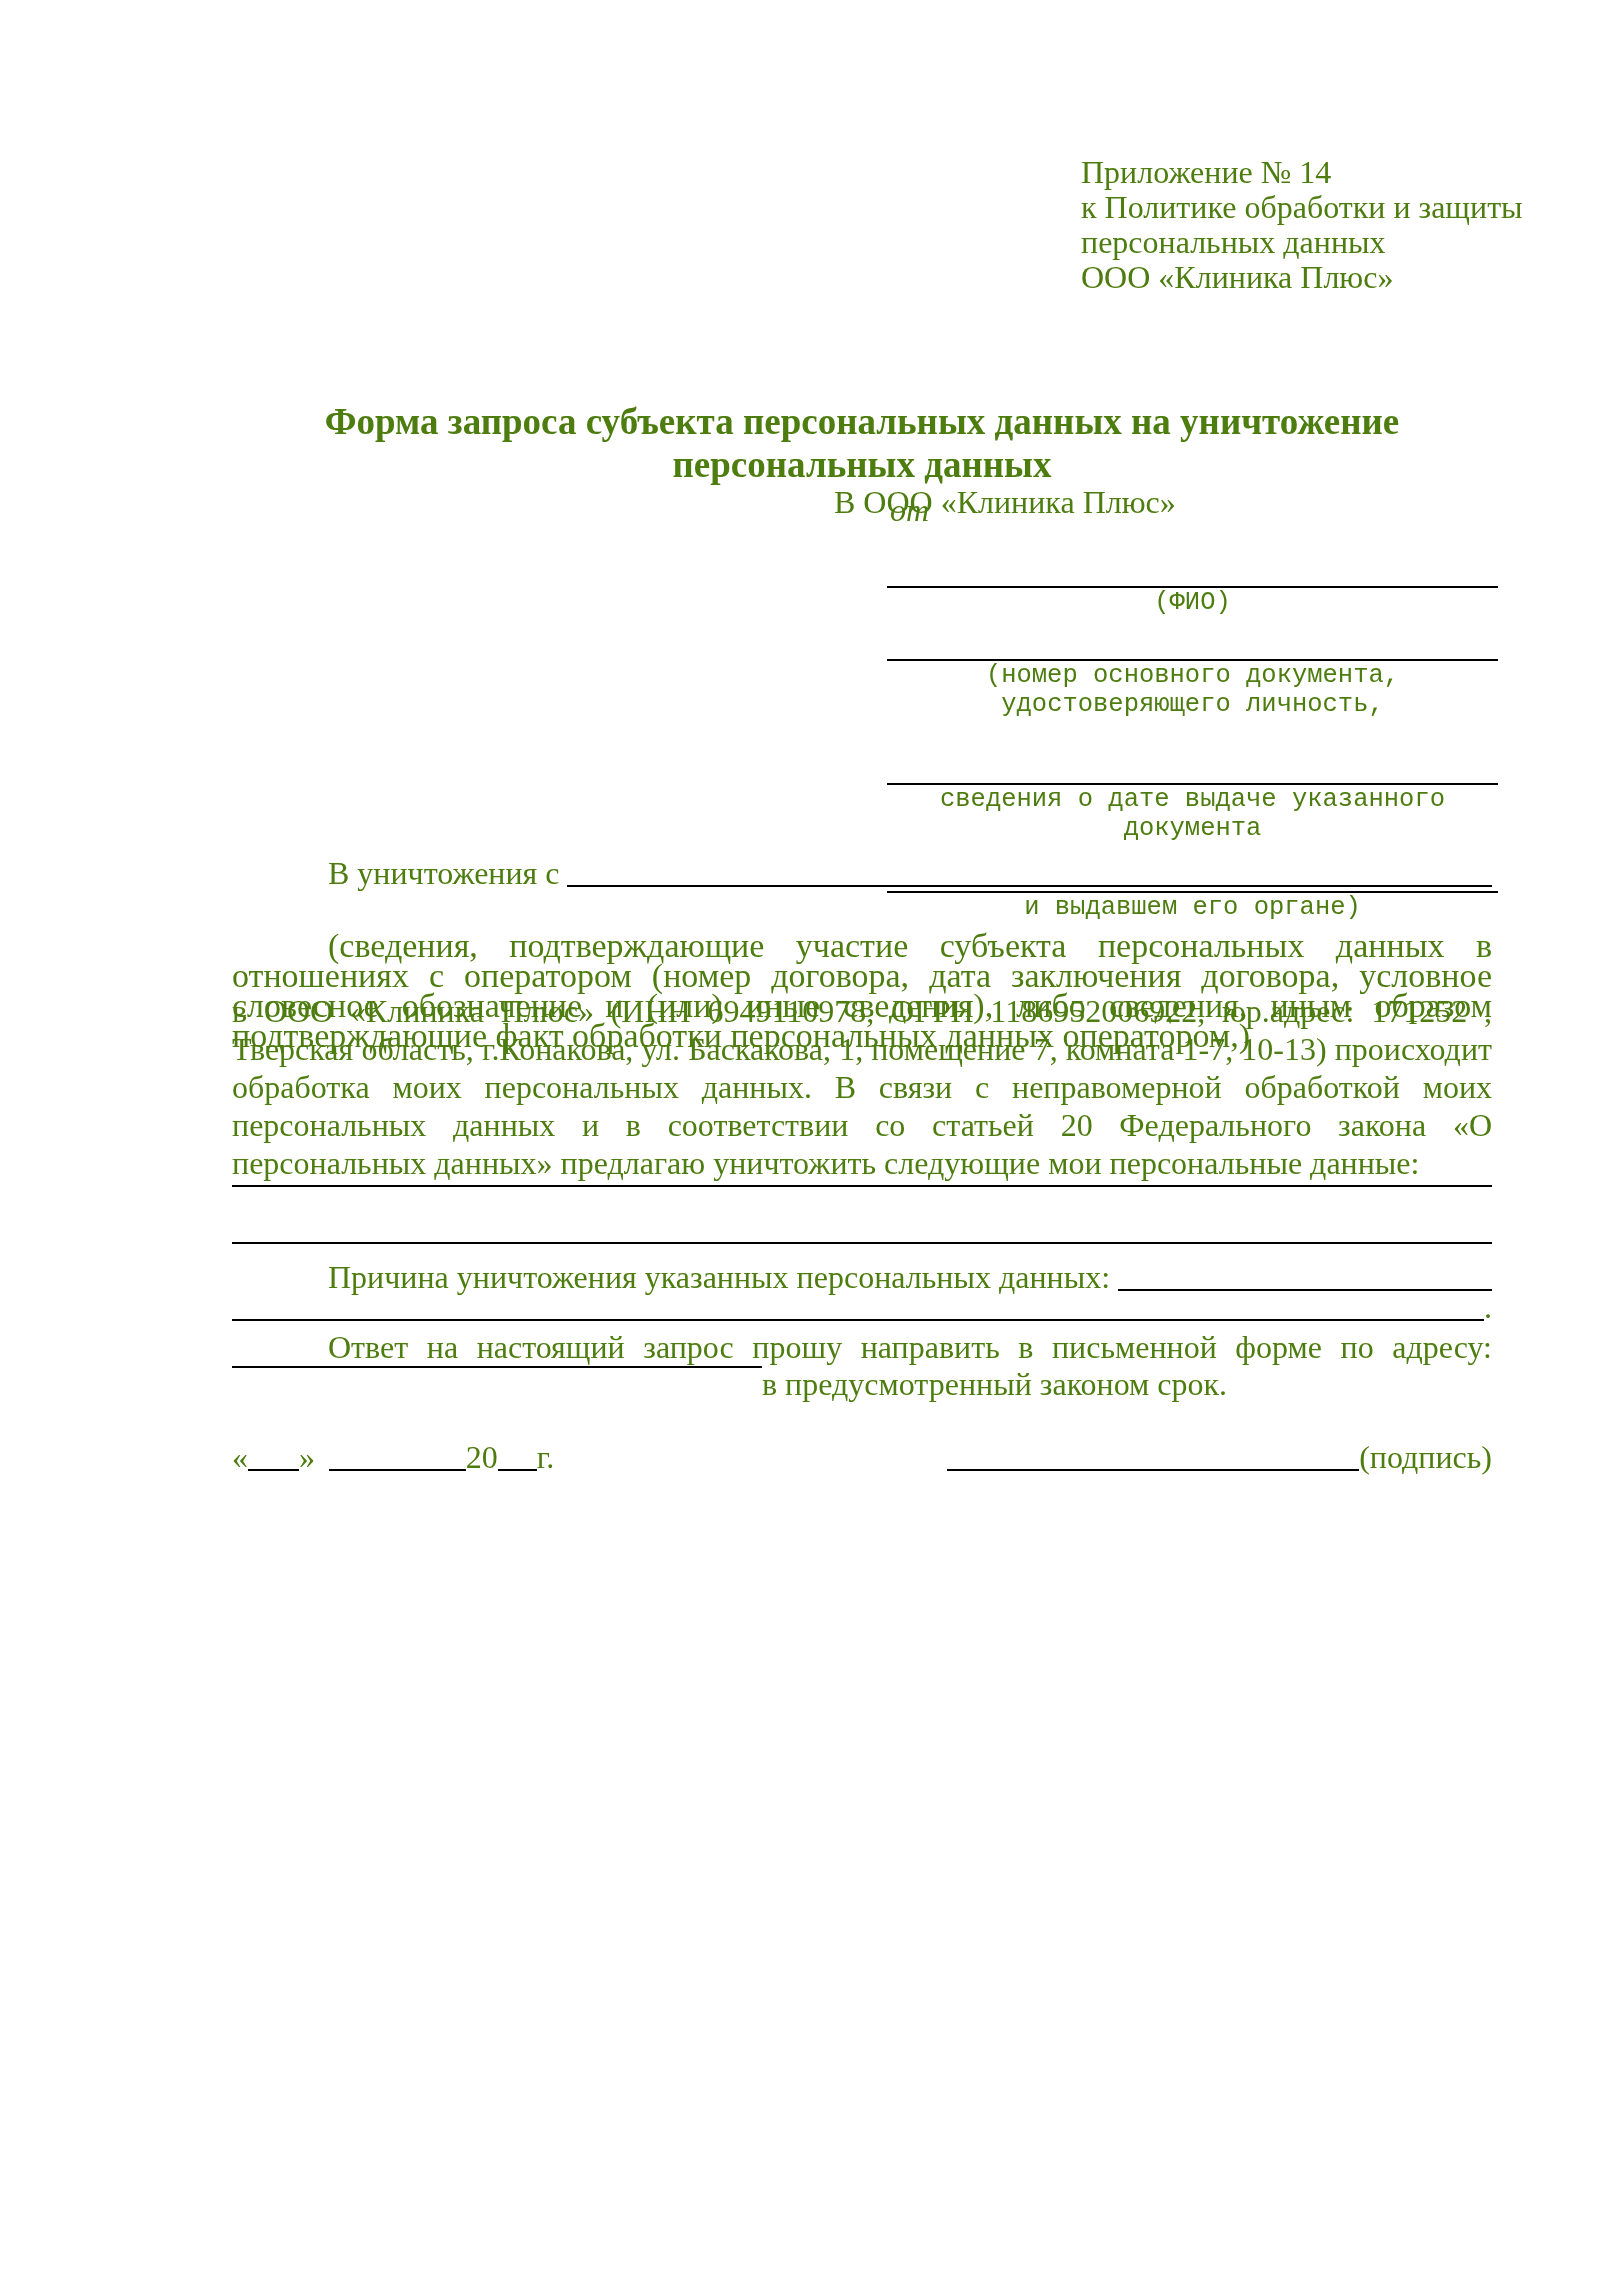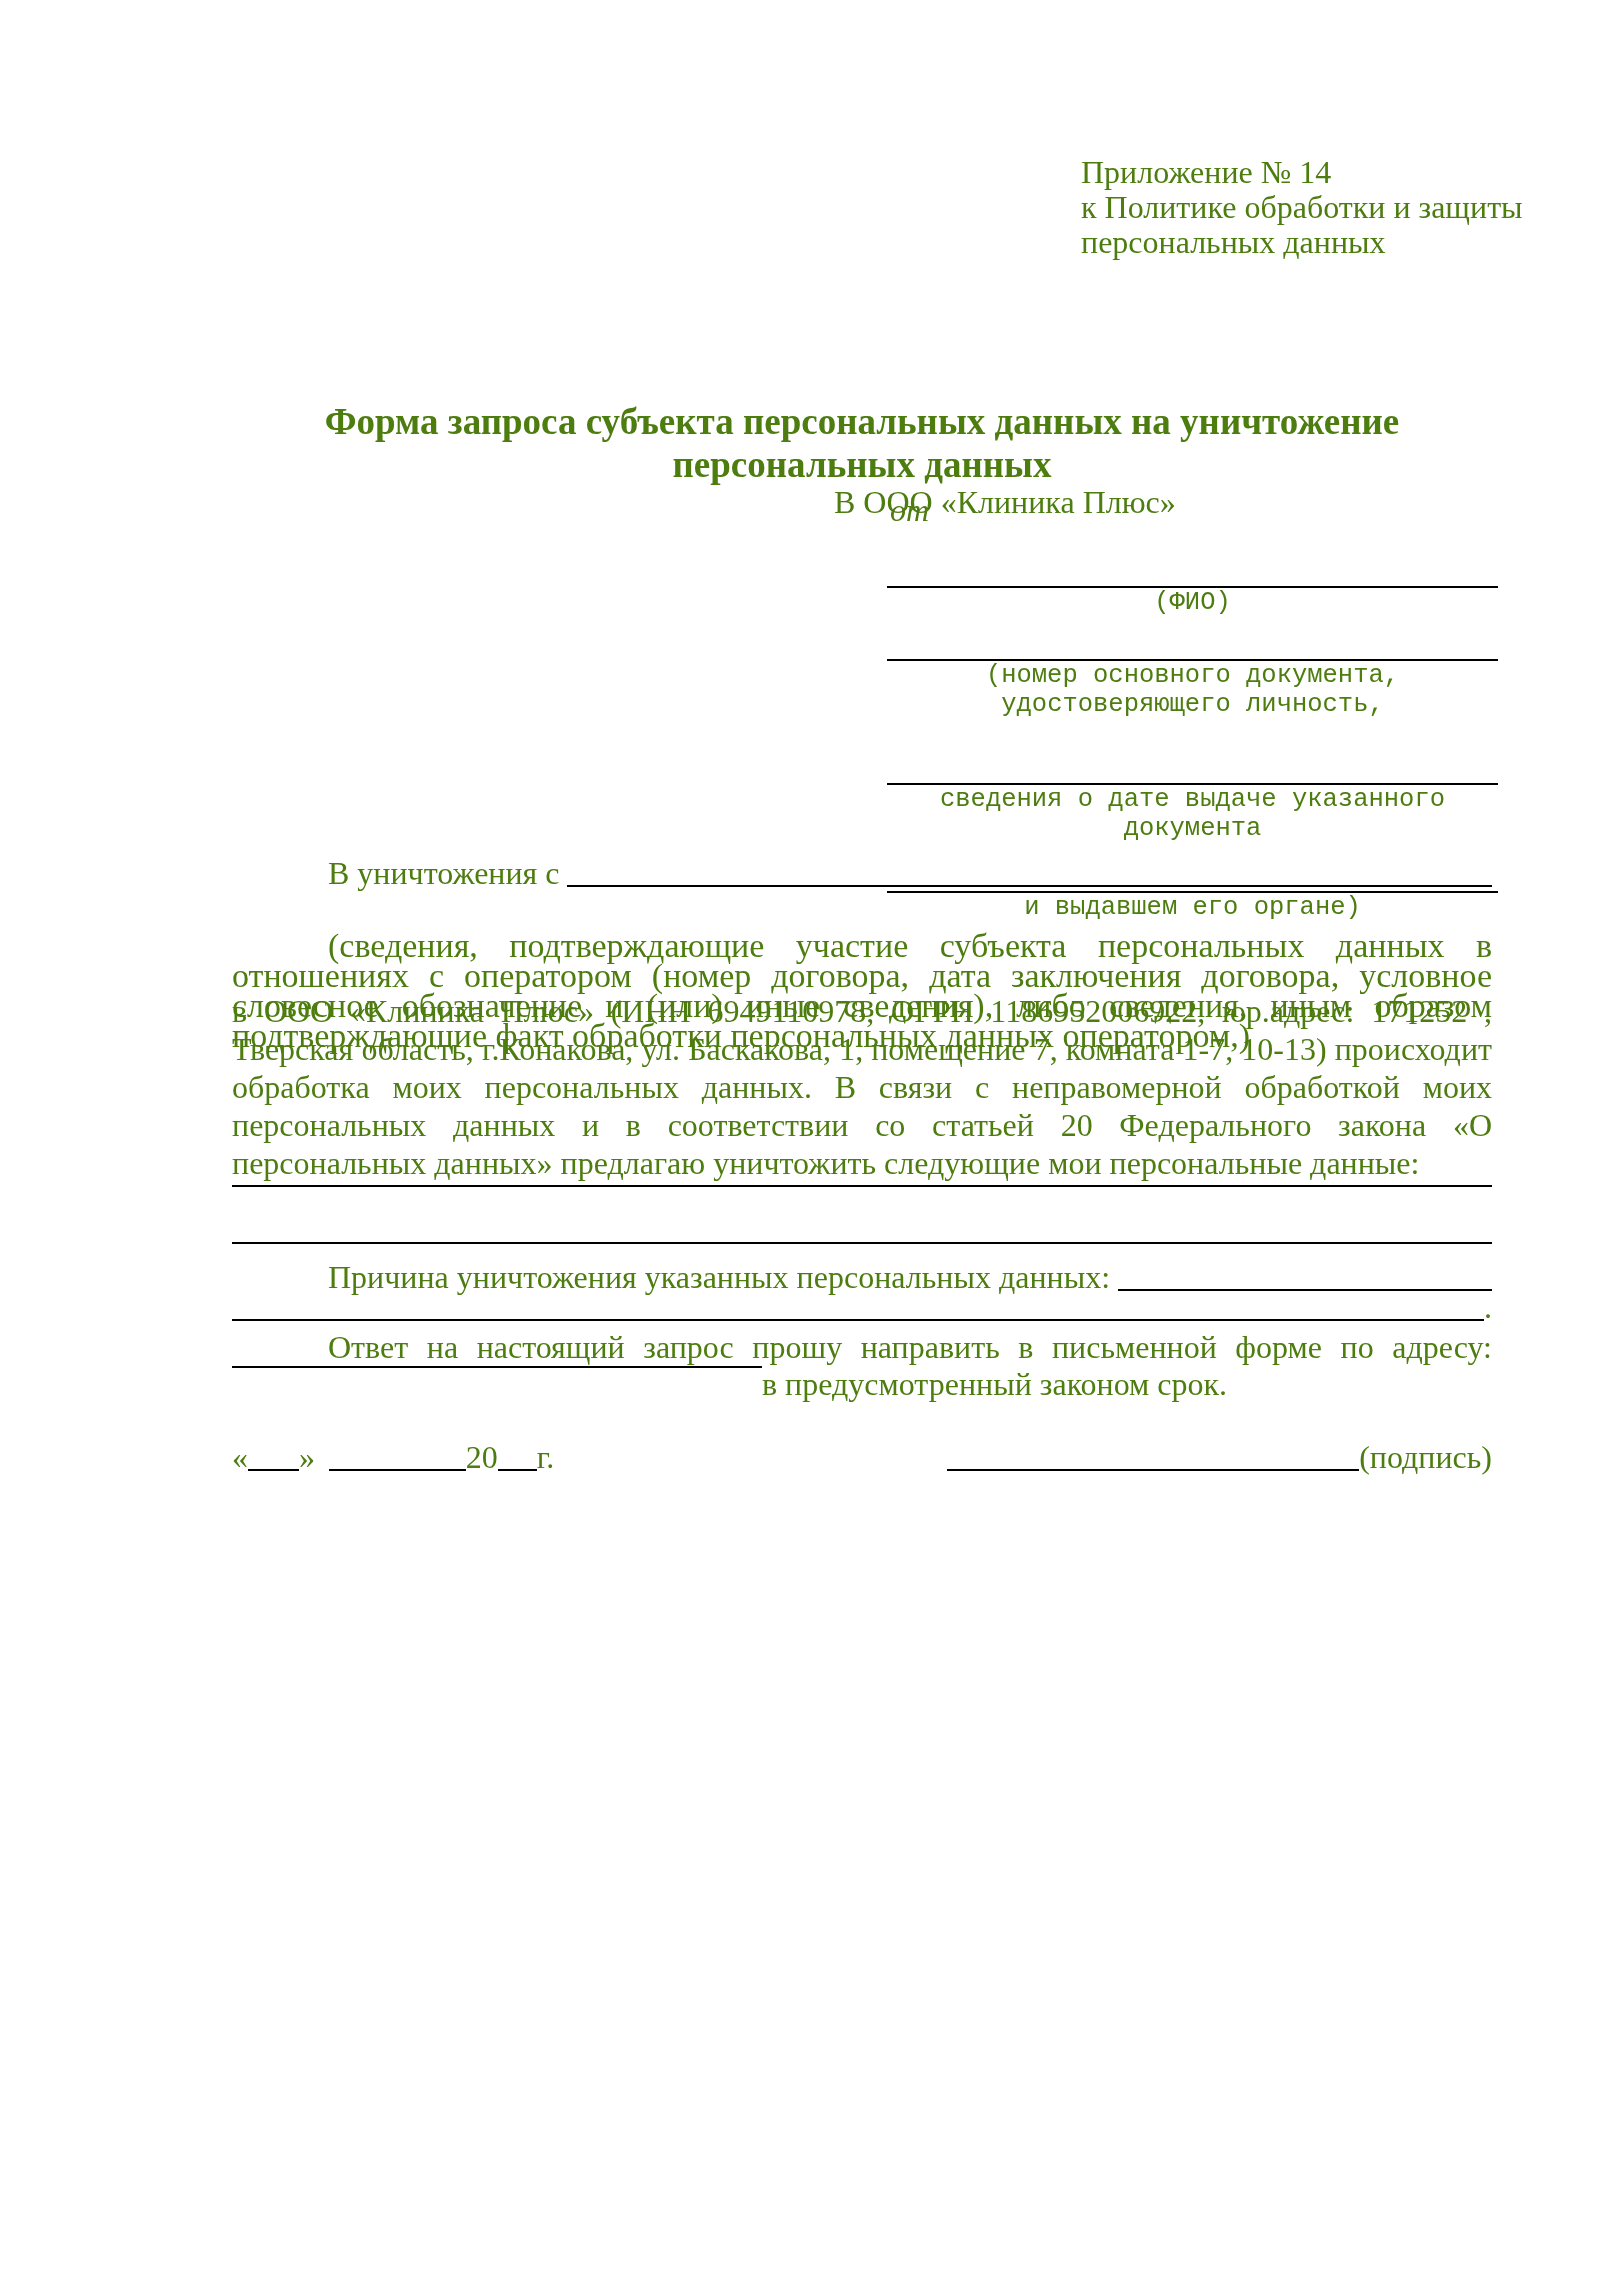--- a/index.html
+++ b/index.html
@@ -31,20 +31,21 @@
 </style>
 </head>
 <body>
 
 <div class="page">
 
   <div class="abs header-note" style="left:1081px;top:155px;width:451px;">
     <div>Приложение № 14</div>
     <div>к Политике обработки и защиты</div>
     <div>персональных данных</div>
+    <div>ООО «Клиника Плюс»</div>
   </div>
 
   <div class="abs doc-title" style="left:232px;top:400px;width:1260px;">
     <div>Форма запроса субъекта персональных данных на уничтожение</div>
     <div>персональных данных</div>
   </div>
 
   <div class="abs" style="left:834px;top:484px;line-height:37px;">В ООО «Клиника Плюс»</div>
   <div class="abs" style="left:890px;top:492px;line-height:37px;font-style:italic;">от</div>
 

